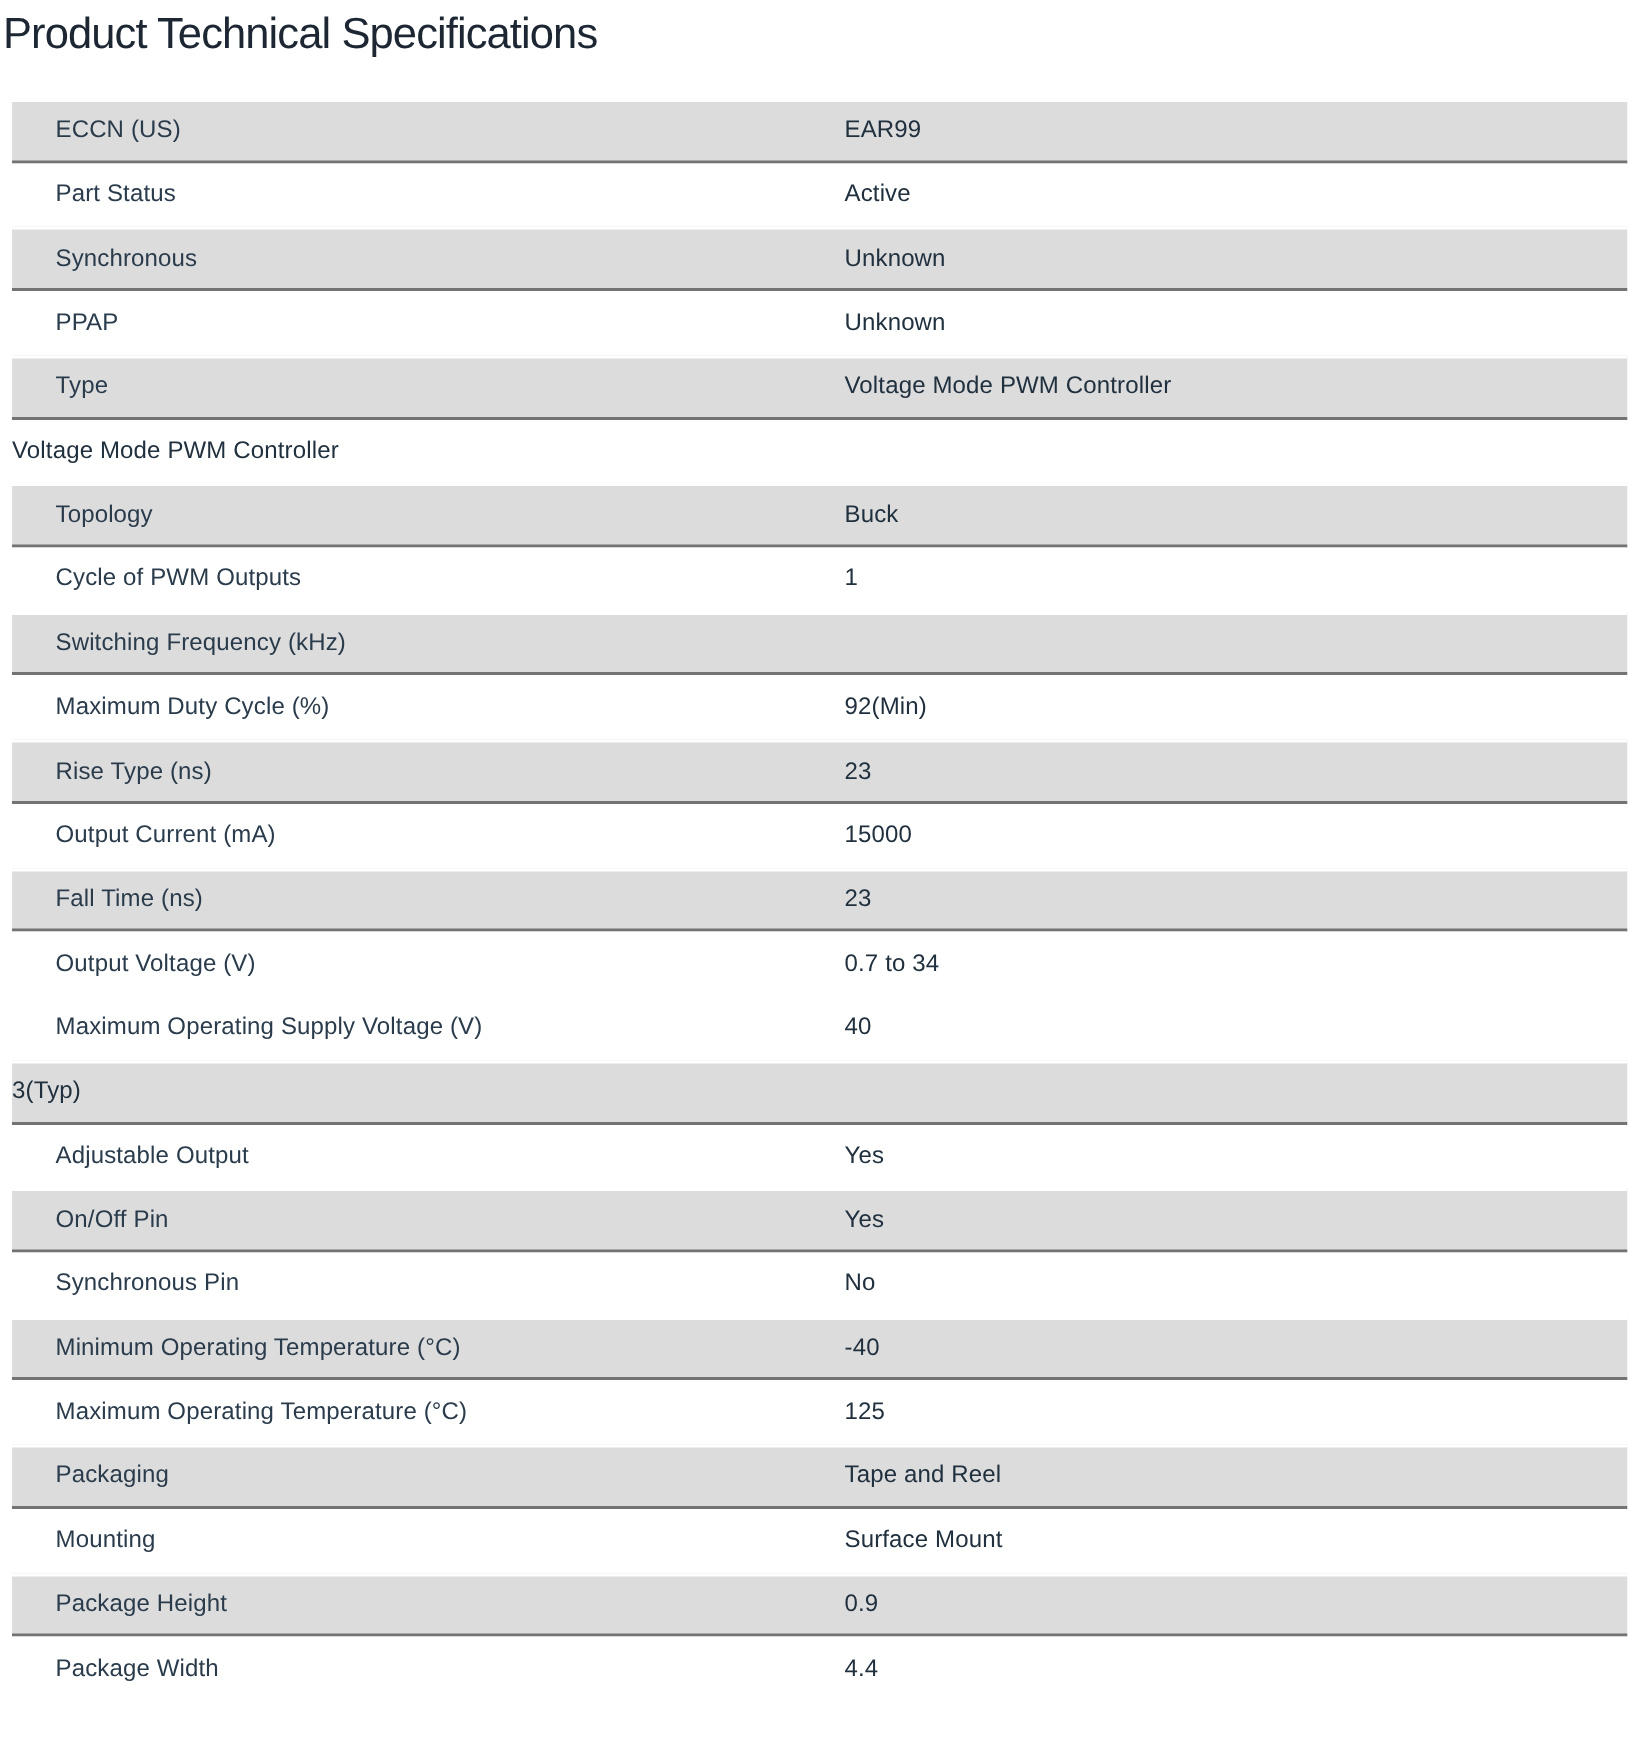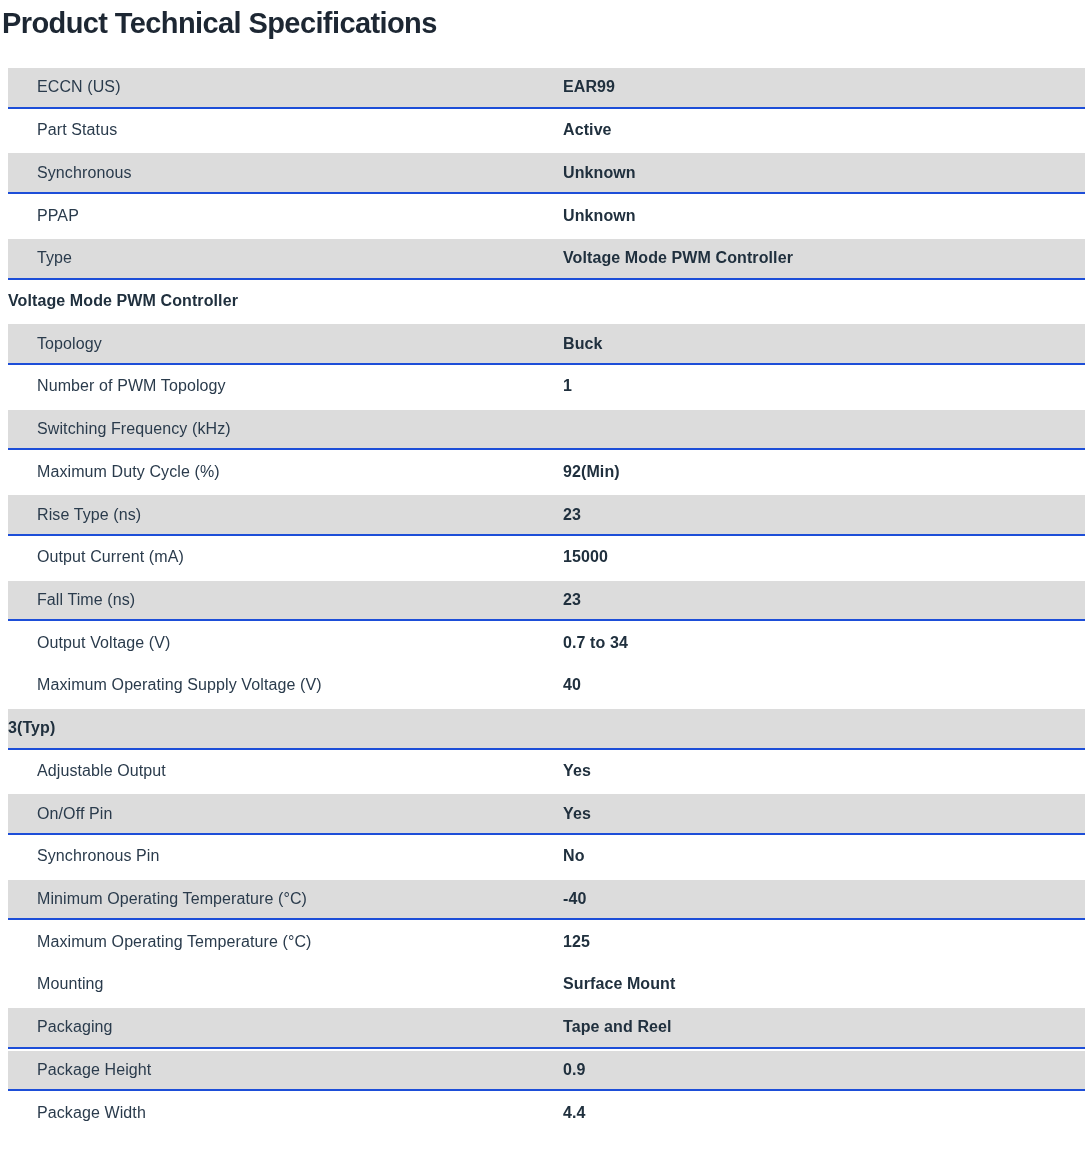--- a/index.html
+++ b/index.html
@@ -19,56 +19,56 @@
     height: 1167px;
     overflow: hidden;
     background: #ffffff;
     font-family: "Liberation Sans", sans-serif;
     position: relative;
   }
   .page-title {
     margin: 0;
     padding: 7px 0 0 2px;
     font-size: 29px;
-    font-weight: bold;
+    font-weight: normal;
     letter-spacing: -0.6px;
     color: var(--title-color);
     line-height: 1.15;
   }
   .spec-table {
     position: absolute;
     top: 66px;
     left: 8px;
     right: 0;
   }
   .spec-row {
     height: 42.72px;
     display: flex;
     align-items: center;
     background: var(--row-bg);
   }
   .spec-row.alt {
     background: var(--row-alt-bg);
     border-top: 2px solid #ffffff;
-    border-bottom: 2px solid #1d4ed8;
+    border-bottom: 2px solid #737373;
   }
   .spec-label {
     width: 555px;
     flex: 0 0 555px;
     padding-left: 29px;
     font-size: 16px;
     font-weight: normal;
     color: var(--label-color);
     letter-spacing: 0.1px;
     white-space: nowrap;
   }
   .spec-value {
     flex: 1 1 auto;
     font-size: 16px;
-    font-weight: bold;
+    font-weight: normal;
     color: var(--value-color);
     letter-spacing: 0.1px;
     white-space: nowrap;
   }
 </style>
 </head>
 <body>
 
 <main>
   <h1 class="page-title">Product Technical Specifications</h1>
@@ -102,21 +102,21 @@
   <div class="spec-row">
     <span class="spec-value">Voltage Mode PWM Controller</span>
   </div>
 
   <div class="spec-row alt">
     <span class="spec-label">Topology</span>
     <span class="spec-value">Buck</span>
   </div>
 
   <div class="spec-row">
-    <span class="spec-label">Number of PWM Topology</span>
+    <span class="spec-label">Cycle of PWM Outputs</span>
     <span class="spec-value">1</span>
   </div>
 
   <div class="spec-row alt">
     <span class="spec-label">Switching Frequency (kHz)</span>
   </div>
 
   <div class="spec-row">
     <span class="spec-label">Maximum Duty Cycle (%)</span>
     <span class="spec-value">92(Min)</span>
@@ -170,31 +170,31 @@
   <div class="spec-row alt">
     <span class="spec-label">Minimum Operating Temperature (°C)</span>
     <span class="spec-value">-40</span>
   </div>
 
   <div class="spec-row">
     <span class="spec-label">Maximum Operating Temperature (°C)</span>
     <span class="spec-value">125</span>
   </div>
 
+  <div class="spec-row alt">
+    <span class="spec-label">Packaging</span>
+    <span class="spec-value">Tape and Reel</span>
+  </div>
+
   <div class="spec-row">
     <span class="spec-label">Mounting</span>
     <span class="spec-value">Surface Mount</span>
   </div>
 
   <div class="spec-row alt">
-    <span class="spec-label">Packaging</span>
-    <span class="spec-value">Tape and Reel</span>
-  </div>
-
-  <div class="spec-row alt">
     <span class="spec-label">Package Height</span>
     <span class="spec-value">0.9</span>
   </div>
 
   <div class="spec-row">
     <span class="spec-label">Package Width</span>
     <span class="spec-value">4.4</span>
   </div>
 </section>
 </main>

